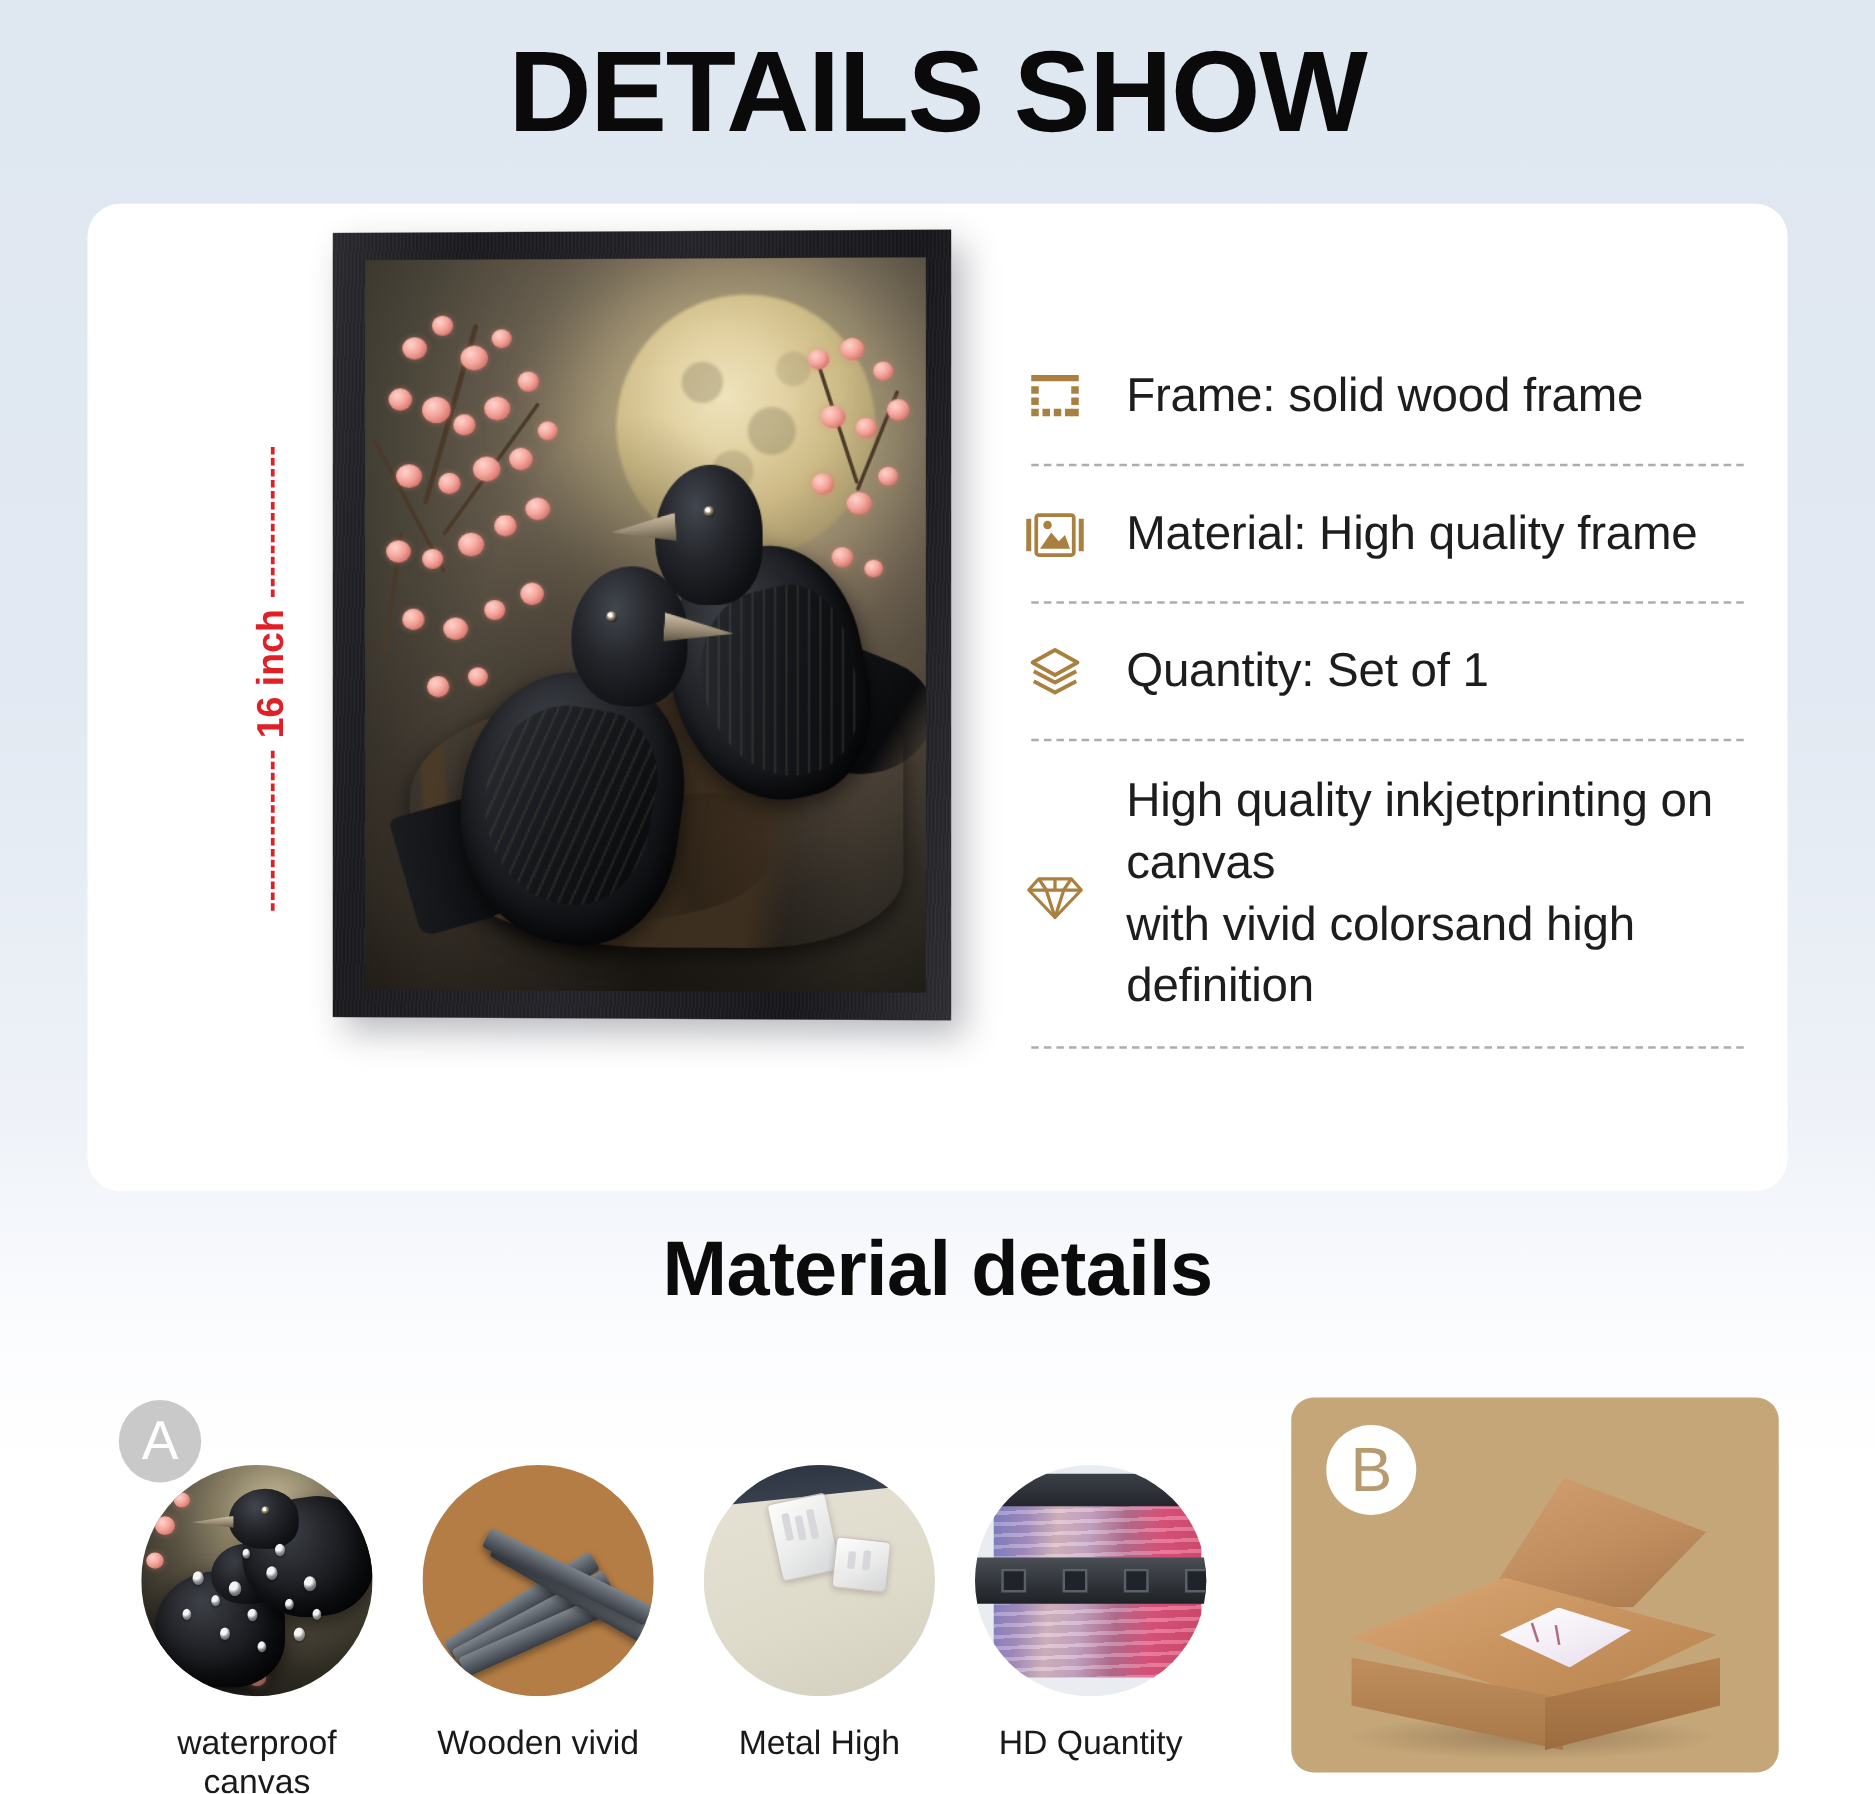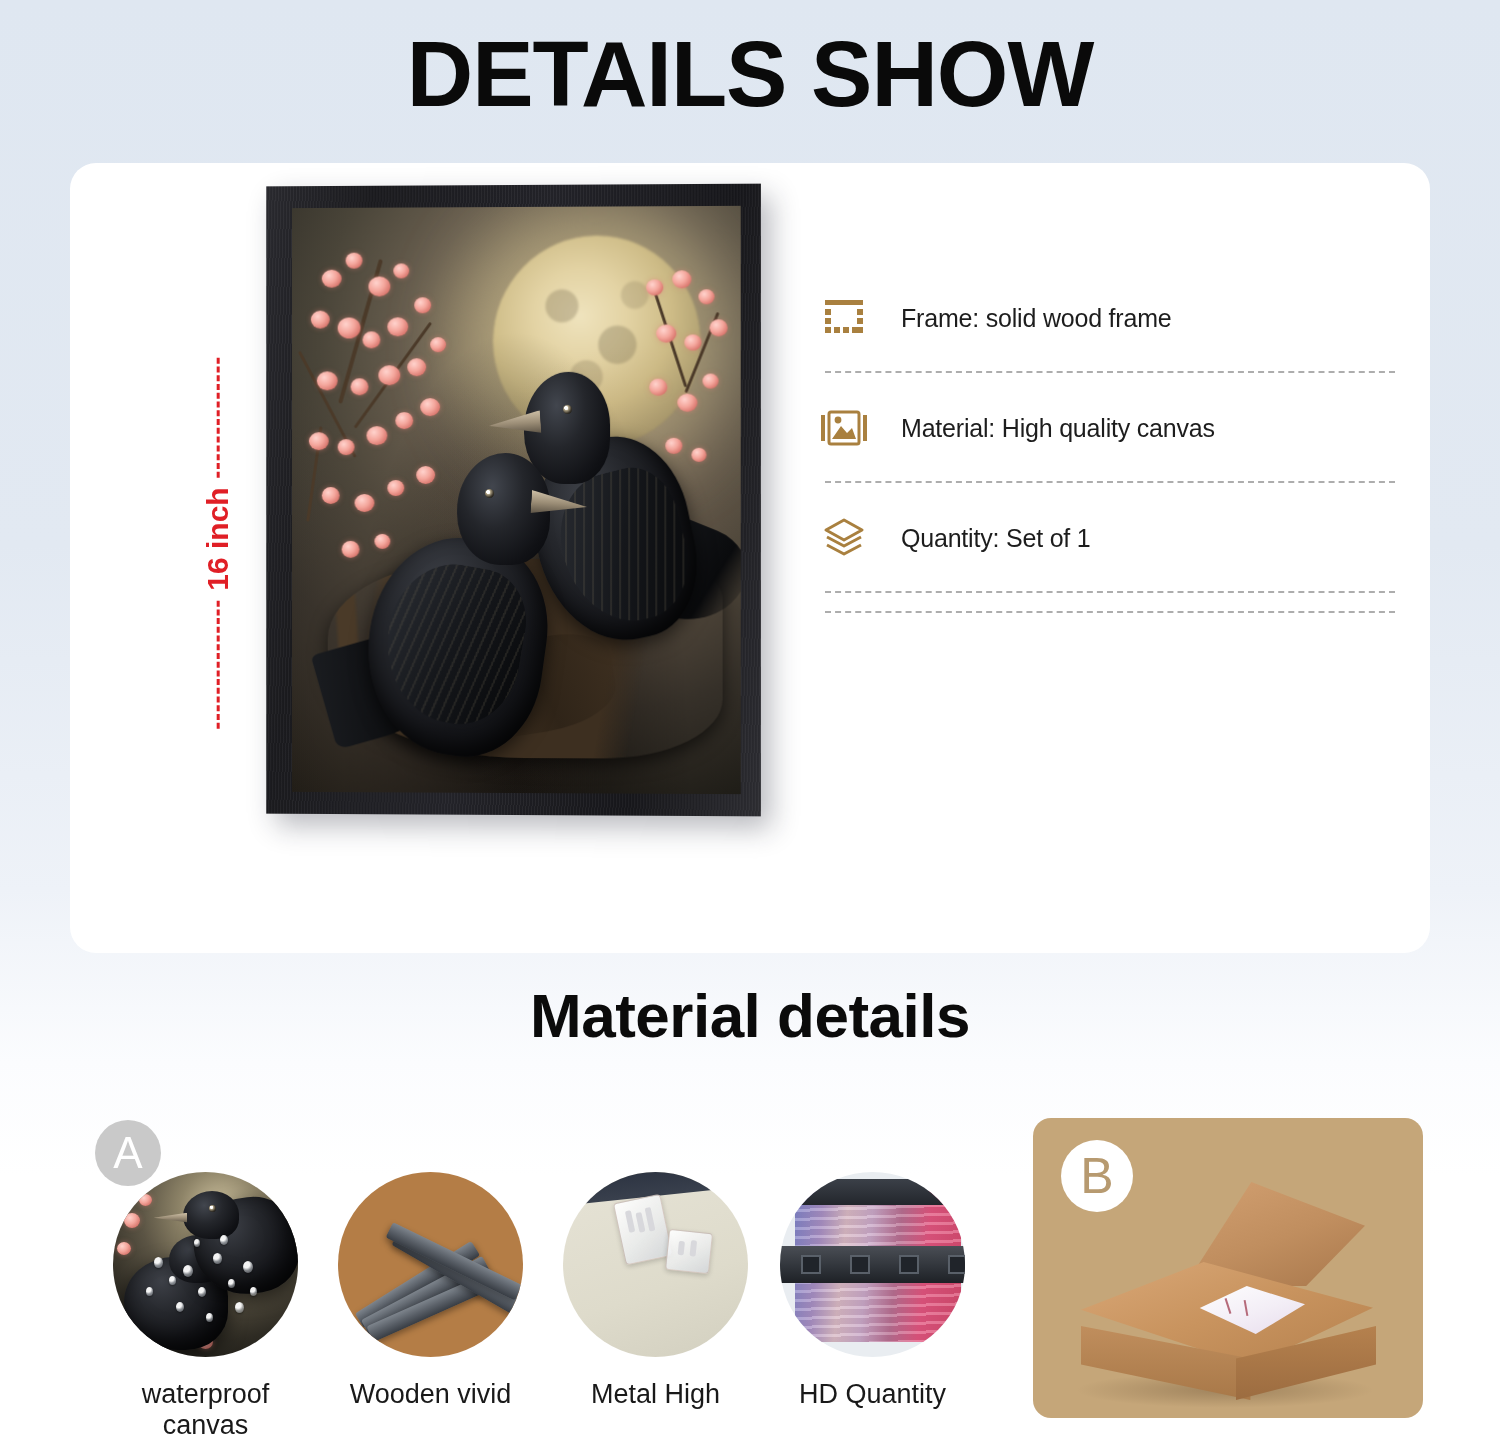--- a/index.html
+++ b/index.html
@@ -181,21 +181,21 @@
   .feature-row{
     display:flex; align-items:center; gap:28px;
     min-height: 78px;
     padding: 6px 0 10px 0;
   }
   .feature-row .f-icon{
     flex:0 0 58px; height:58px;
     display:flex; align-items:center; justify-content:center;
   }
   .feature-row .f-text{
-    font-size:25px; color:#1d1d1d; line-height:1.30;
+    font-size:38px; color:#1d1d1d; line-height:1.30;
     font-family:"Liberation Sans", sans-serif;
     letter-spacing:-.2px;
   }
   .f-sep{ height:0; border-top:2px dashed #adadad; margin: 12px 0 18px 10px; }
 
   
   .material-title{
     position:absolute; left:0; top:980px; width:1500px;
     text-align:center;
     font-size:62px; font-weight:700; color:#0b0b0b;
@@ -440,38 +440,53 @@
     <div class="feature-row">
       <span class="f-icon">
         <svg width="48" height="42" viewBox="0 0 48 42">
           <rect x="1" y="8" width="4" height="26" fill="#A9803F"></rect>
           <rect x="43" y="8" width="4" height="26" fill="#A9803F"></rect>
           <rect x="9" y="5" width="30" height="32" rx="2" fill="none" stroke="#A9803F" stroke-width="3"></rect>
           <path d="M12 32 L21 19 L27 26 L32 21 L36 32 Z" fill="#A9803F"></path>
           <circle cx="18" cy="13" r="3.4" fill="#A9803F"></circle>
         </svg>
       </span>
-      <span class="f-text">Material: High quality canvas</span>
+      <span class="f-text">Material: High quality frame</span>
     </div>
     <div class="f-sep"></div>
 
     <div class="feature-row">
       <span class="f-icon">
         <svg width="48" height="44" viewBox="0 0 48 44">
           <g fill="none" stroke="#A9803F" stroke-width="3" stroke-linejoin="round">
             <path d="M24 4 L42 14 L24 24 L6 14 Z"></path>
             <path d="M7 21 L24 30 L41 21"></path>
             <path d="M7 29 L24 38 L41 29"></path>
           </g>
         </svg>
       </span>
       <span class="f-text">Quantity: Set of 1</span>
     </div>
     <div class="f-sep"></div>
 
+    <div class="feature-row">
+      <span class="f-icon">
+        <svg width="50" height="46" viewBox="0 0 50 46">
+          <g fill="none" stroke="#A9803F" stroke-width="2.6" stroke-linejoin="round">
+            <path d="M12 10 L38 10 L46 19 L25 41 L4 19 Z"></path>
+            <path d="M4 19 L46 19"></path>
+            <path d="M12 10 L18 19 L25 41"></path>
+            <path d="M38 10 L32 19 L25 41"></path>
+            <path d="M25 10 L25 19"></path>
+          </g>
+        </svg>
+      </span>
+      <span class="f-text" style="white-space:pre-line;">High quality inkjetprinting on canvas
+with vivid colorsand high definition</span>
+    </div>
     <div class="f-sep"></div>
   </div>
 </div>
 
 <div class="material-title">Material details</div>
 
 <div class="thumbs">
 
   <div class="badge-a">A</div>
 

